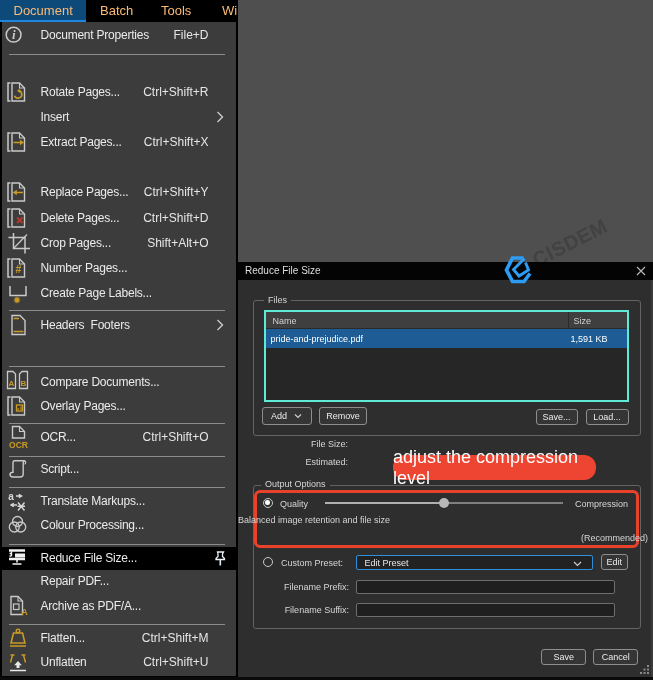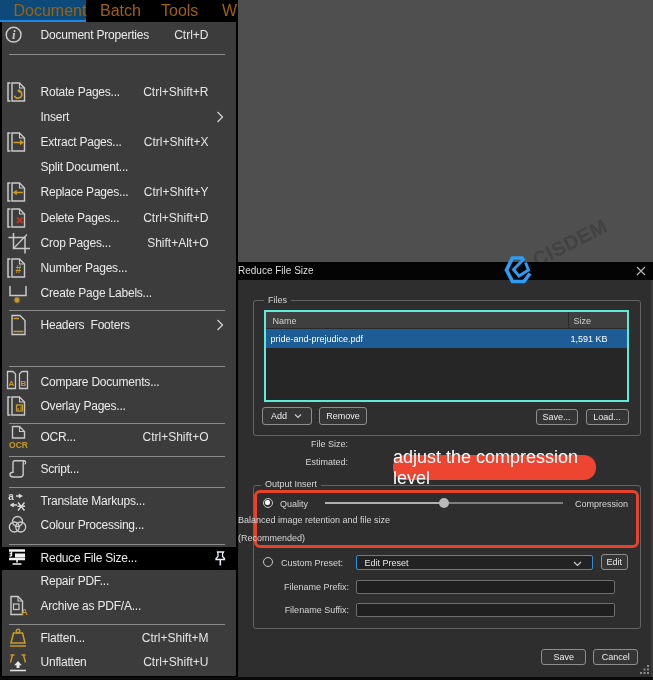--- a/index.html
+++ b/index.html
@@ -1,35 +1,35 @@
 <!DOCTYPE html>
 <html><head><meta charset="utf-8"><style>
 html,body{margin:0;padding:0}
 #root{position:relative;width:653px;height:680px;background:#4f4f4f;overflow:hidden;
   font-family:"Liberation Sans",sans-serif;-webkit-font-smoothing:antialiased}
 .abs{position:absolute}
 
 #mbar{position:absolute;left:0;top:0;width:238px;height:22px;background:#000;overflow:hidden}
 #mtab{position:absolute;left:0;top:0;width:86px;height:22px;background:#0d4a7a;border-bottom:2.5px solid #1e86e0;box-sizing:border-box}
-.mbi{position:absolute;top:0;height:14px;line-height:21px;color:#a16207;font-size:16px}
+.mbi{position:absolute;top:0;height:14px;line-height:21px;color:#fdba74;font-size:13px}
 
 #mpanel{position:absolute;left:0;top:22px;width:238px;height:658px;background:#000}
 #mpanelin{position:absolute;left:1.5px;top:0;width:234px;height:654px;background:#3c3c3c}
 .mrow{position:absolute;left:0;width:234px}
 .mrow.hl{background:#000000}
 .mico{position:absolute;left:3px;top:50%;transform:translateY(-50%);line-height:0}
 .mlbl{position:absolute;left:39px;top:0;bottom:0;display:flex;align-items:center;font-size:12px;letter-spacing:-0.22px;color:#ebebeb;white-space:pre}
 .msc{position:absolute;right:27px;top:0;bottom:0;display:flex;align-items:center;font-size:12px;color:#e6e6e6}
 .marr{position:absolute;right:12px;top:50%;transform:translateY(-50%);line-height:0}
 .mpin{position:absolute;right:6px;top:2px}
 .msep{position:absolute;left:7px;width:216px;border-top:1px solid #8c8c8c}
 
 #dlg{position:absolute;left:238px;top:262px;width:415px;height:415px;background:#2e2e2e}
 #dtitle{position:absolute;left:0;top:0;width:415px;height:18px;background:#040404;color:#dedede;font-size:10px;line-height:18px}
-#dtitle span{}
+#dtitle span{margin-left:7px}
 .xico{position:absolute;right:7px;top:4px}
 fieldset,.fs{position:absolute;border:1px solid #636363;border-radius:3px;margin:0;padding:0}
 .btn{position:absolute;background:#353535;border:1px solid #8e8e8e;border-radius:3px;color:#ececec;
   font-size:9px;display:flex;align-items:center;justify-content:center;box-sizing:border-box}
 .inp{position:absolute;background:#1f1f1f;border:1px solid #6e6e6e;border-radius:2px;box-sizing:border-box}
 .lab{position:absolute;font-size:9px;color:#d6d6d6}
 .rad{position:absolute;width:10px;height:10px;border:1.6px solid #c9c9c9;border-radius:50%;box-sizing:border-box}
 .rad.sel::after{content:"";position:absolute;left:1.1px;top:1.1px;width:4.5px;height:4.5px;background:#fff;border-radius:50%}
 
 #wmtext{position:absolute;left:534px;top:250px;font-size:20px;font-weight:bold;letter-spacing:0.5px;
@@ -48,21 +48,21 @@
   </div>
 
   <div id="mpanel">
       <div id="mpanelin">
 <div class="mrow" style="top:0.5px;height:25px">
           <span class="mico"><svg width="26" height="25" viewBox="0 0 26 25" fill="none">
               <circle cx="8.6" cy="12.2" r="7.4" stroke="#c9c9c9" stroke-width="1.5"></circle>
               <text x="8.9" y="16.9" font-family="Liberation Serif,serif" font-style="italic" font-weight="bold" font-size="13" fill="#c9c9c9" text-anchor="middle">i</text>
             </svg></span>
           <span class="mlbl">Document Properties</span>
-          <span class="msc">Ctrl+D</span>
+          <span class="msc">File+D</span>
         </div>
 <div class="mrow" style="top:57.5px;height:25px">
           <span class="mico"><svg width="26" height="25" viewBox="0 0 26 25" fill="none">
               <path d="M5.5 3.5 H3 V21.5 H5.5" stroke="#c9c9c9" stroke-width="1.5"></path>
               <path d="M7 3.5 H14.5 L19.5 8.5 V21.5 H7 Z" stroke="#c9c9c9" stroke-width="1.4"></path>
               <path d="M14.5 3.5 V8.5 H19.5" stroke="#c9c9c9" stroke-width="1.1"></path>
               <path d="M9.6 16.2 a3.7 3.7 0 1 0 3.4-5" stroke="#c99a26" stroke-width="1.7"></path>
               <path d="M14.6 9.2 l-2.6 2.3 3.2 1.9 Z" fill="#c99a26"></path>
             </svg></span>
           <span class="mlbl">Rotate Pages...</span>
@@ -77,23 +77,20 @@
 <div class="mrow" style="top:107.5px;height:25px">
           <span class="mico"><svg width="26" height="25" viewBox="0 0 26 25" fill="none">
               <path d="M5.5 3.5 H3 V21.5 H5.5" stroke="#c9c9c9" stroke-width="1.5"></path>
               <path d="M7 3.5 H14.5 L19.5 8.5 V21.5 H7 Z" stroke="#c9c9c9" stroke-width="1.4"></path>
               <path d="M14.5 3.5 V8.5 H19.5" stroke="#c9c9c9" stroke-width="1.1"></path>
               <path d="M8.5 13 H15.5" stroke="#c99a26" stroke-width="1.7"></path>
               <path d="M15 10.2 L19 13 L15 15.8 Z" fill="#c99a26"></path>
             </svg></span>
           <span class="mlbl">Extract Pages...</span>
           <span class="msc">Ctrl+Shift+X</span>
-        </div>
-<div class="mrow" style="top:132.5px;height:25px">
-          <span class="mlbl">Split Document...</span>
         </div>
 <div class="mrow" style="top:157.5px;height:25px">
           <span class="mico"><svg width="26" height="25" viewBox="0 0 26 25" fill="none">
               <path d="M5.5 3.5 H3 V21.5 H5.5" stroke="#c9c9c9" stroke-width="1.5"></path>
               <path d="M7 3.5 H14.5 L19.5 8.5 V21.5 H7 Z" stroke="#c9c9c9" stroke-width="1.4"></path>
               <path d="M14.5 3.5 V8.5 H19.5" stroke="#c9c9c9" stroke-width="1.1"></path>
               <path d="M11 13 H18" stroke="#c99a26" stroke-width="1.7"></path>
               <path d="M11.8 10.2 L7.8 13 L11.8 15.8 Z" fill="#c99a26"></path>
             </svg></span>
           <span class="mlbl">Replace Pages...</span>
@@ -285,32 +282,32 @@
     <div class="btn" style="left:297.5px;top:147px;width:42px;height:16px">Save...</div>
     <div class="btn" style="left:347.5px;top:147px;width:43px;height:16px">Load...</div>
 
     <div class="lab" style="right:305px;top:176.5px">File Size:</div>
     <div class="lab" style="right:305px;top:194.5px">Estimated:</div>
 
     <div class="abs" style="left:155px;top:193px;width:203px;height:25px;background:#ee4532;border-radius:12px;
       color:#fff;font-size:18px;display:flex;align-items:center;justify-content:center">adjust the compression level</div>
 
     <div class="fs" style="left:14.5px;top:222.5px;width:386px;height:142px"></div>
-    <div class="lab" style="left:23px;top:217px;background:#2e2e2e;padding:0 4px">Output Insert</div>
+    <div class="lab" style="left:23px;top:217px;background:#2e2e2e;padding:0 4px">Output Options</div>
 
     <div class="abs" style="left:16px;top:227.5px;width:384.5px;height:58px;border:3px solid #e8432a;border-radius:6px;box-sizing:border-box"></div>
 
     <div class="rad sel" style="left:25.3px;top:236px"></div>
     <div class="lab" style="left:42px;top:237px">Quality</div>
     <div class="abs" style="left:87px;top:240.2px;width:119px;height:1.8px;background:#b0b0b0"></div>
     <div class="abs" style="left:206px;top:240.2px;width:118.5px;height:1.8px;background:#7f7f7f"></div>
     <div class="abs" style="left:201px;top:236px;width:10px;height:10px;background:#b8b8b8;border-radius:50%"></div>
     <div class="lab" style="left:337px;top:237px">Compression</div>
     <div class="lab" style="left:0;top:253px;width:410px;">Balanced image retention and file size</div>
-    <div class="lab" style="left:0;top:271px;width:410px;text-align:left">(Recommended)</div>
+    <div class="lab" style="left:0;top:271px;width:410px;text-align:right">(Recommended)</div>
 
     <div class="rad" style="left:25px;top:294.5px"></div>
     <div class="lab" style="left:43px;top:296px">Custom Preset:</div>
     <div class="inp" style="left:117.5px;top:292.5px;width:237px;height:15px;border:1.5px solid #2e8fd8;background:#222">
       <span class="lab" style="left:8px;top:2.5px;color:#e8e8e8">Edit Preset</span>
       <svg class="abs" style="right:10px;top:5px" width="9" height="6" viewBox="0 0 9 6">
           <path d="M1 1 L4.5 4.5 L8 1" stroke="#cdcdcd" stroke-width="1.2" fill="none"></path>
         </svg>
     </div>
     <div class="btn" style="left:363px;top:292px;width:26.5px;height:16px">Edit</div>

